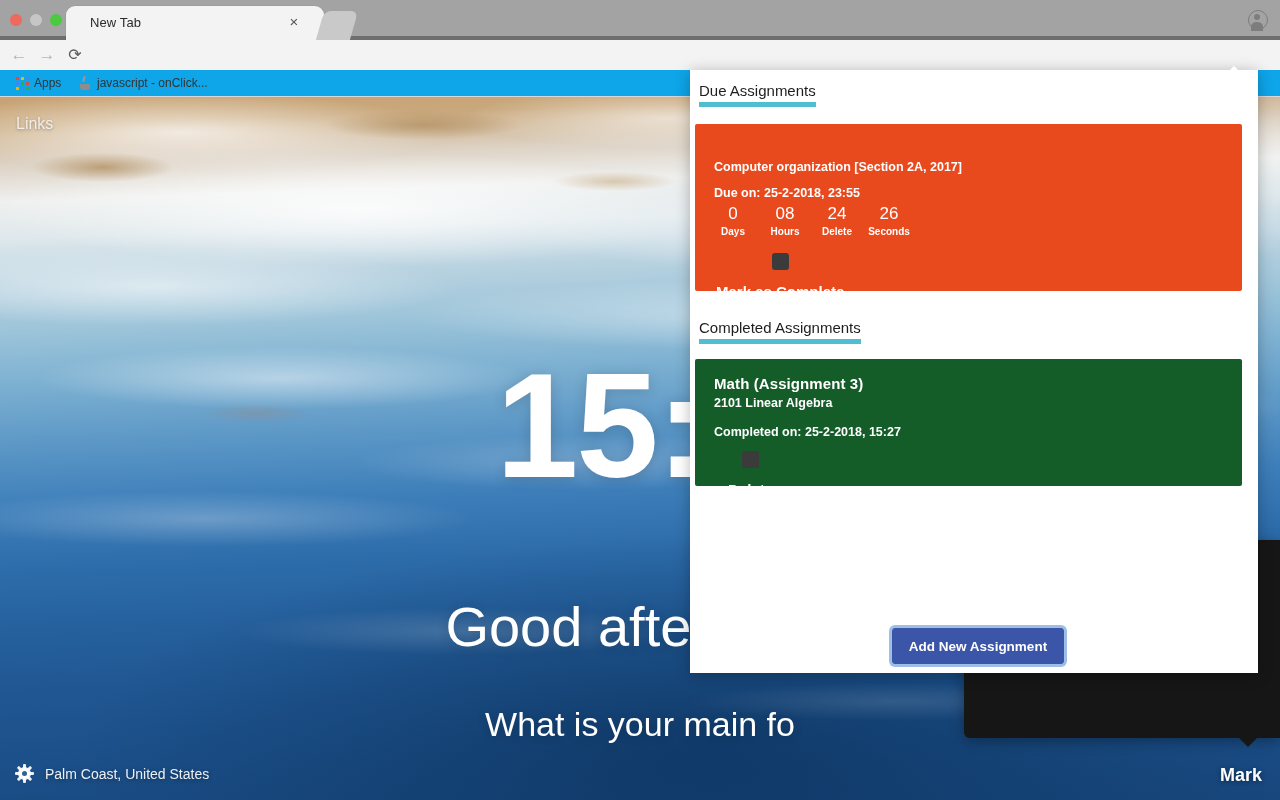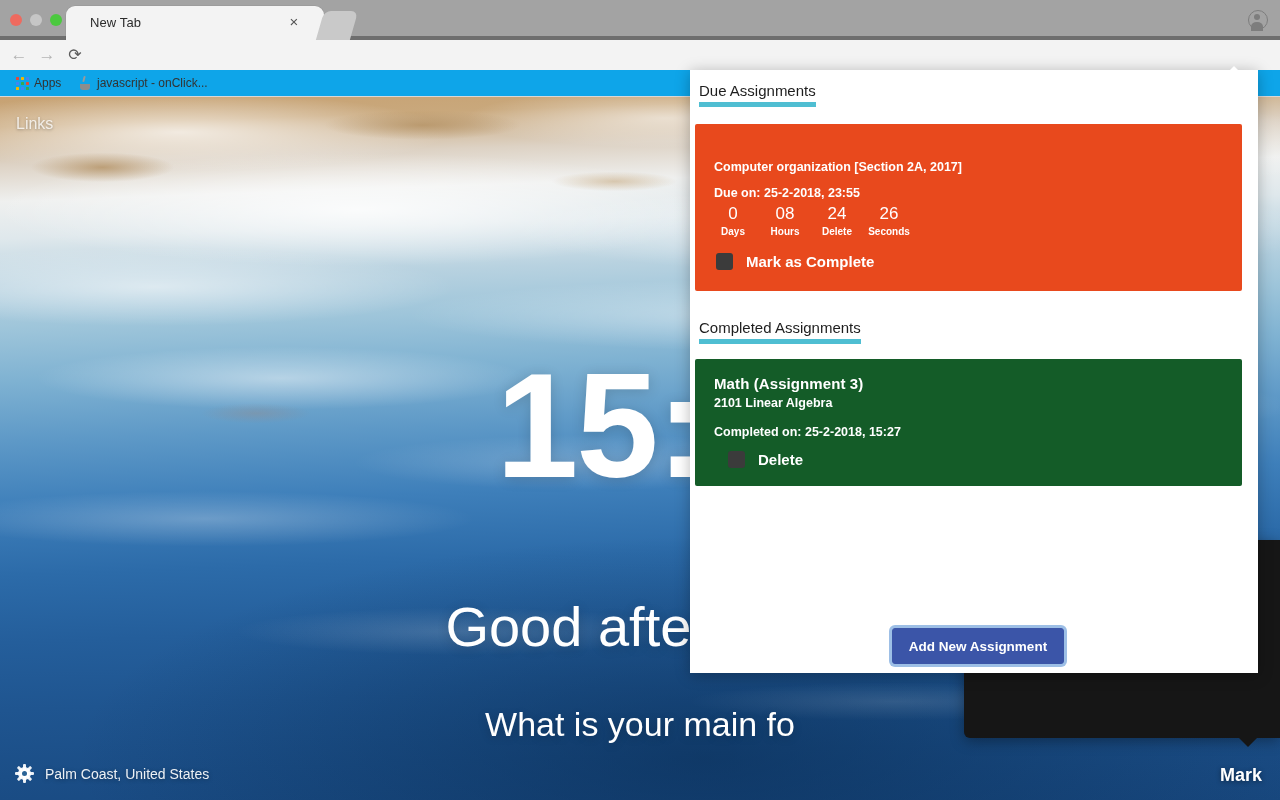--- a/index.html
+++ b/index.html
@@ -365,20 +365,21 @@
   .cd-num {
     font-size: 17px; font-weight: 300; color: #fff; line-height: 20px;
   }
   .cd-lbl {
     font-size: 10px; font-weight: bold; color: #fff; margin-top: 2px;
   }
 
   .action-row {
     position: absolute; display: flex; align-items: center; gap: 13px;
     cursor: pointer;
+    flex-direction: column;
   }
   .ar-complete { left: 21px; top: 129px; }
   .ar-delete   { left: 21px; top: 92px; padding-left: 12px; }
   .cbox {
     width: 17px; height: 17px; background: #3b3b3b; border-radius: 3px;
     flex: none;
   }
   .action-label { font-size: 15px; font-weight: bold; color: #fff; }
 
   .add-btn {

